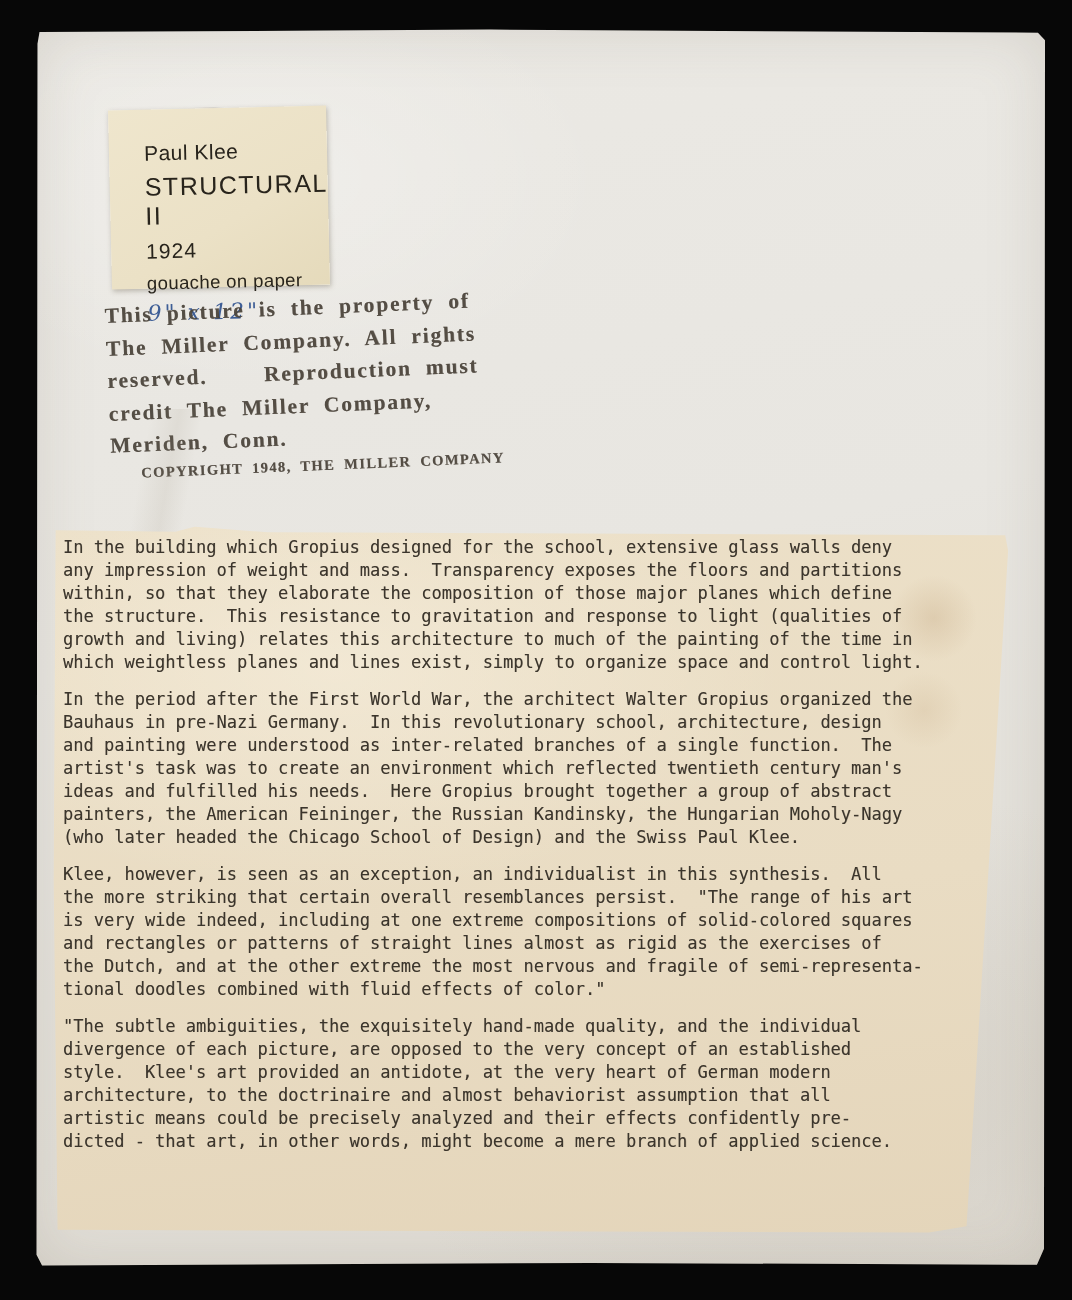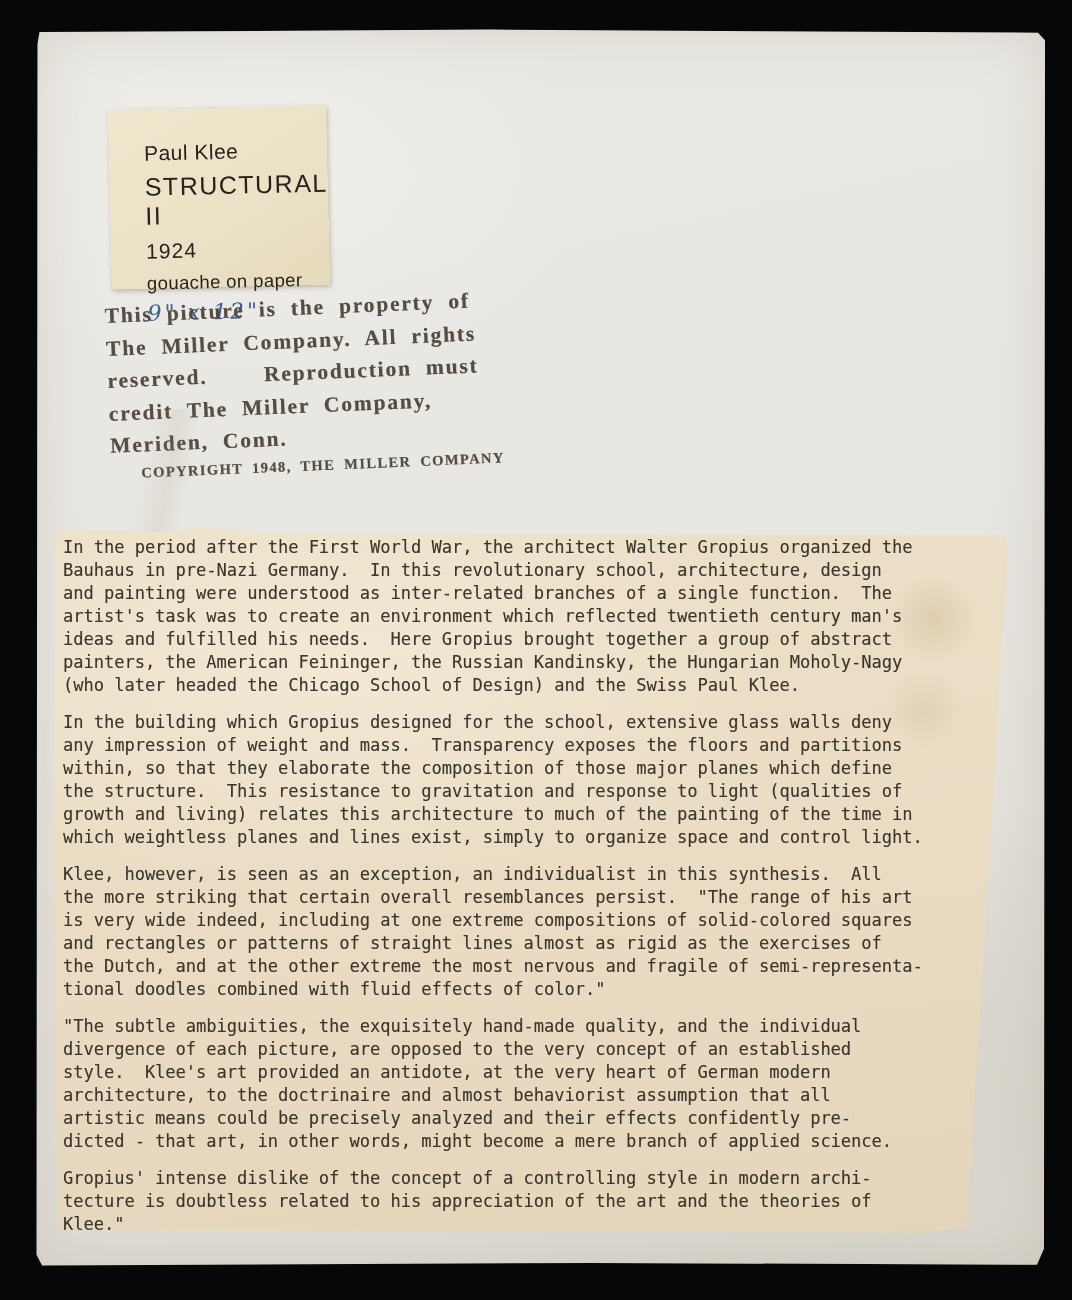--- a/index.html
+++ b/index.html
@@ -129,42 +129,39 @@
         <div class="stamp-line">credit The Miller Company,</div>
         <div class="stamp-line">Meriden, Conn.</div>
       </div>
     <div class="stamp-copyright">COPYRIGHT 1948, THE MILLER COMPANY</div>
   </div>
 
 </div>
 
 <div class="typed-sheet">
   <div class="typed-text" id="typed-paragraphs">
+      <div class="typed-paragraph">In the building which Gropius designed for the school, extensive glass walls deny
+any impression of weight and mass.  Transparency exposes the floors and partitions
+within, so that they elaborate the composition of those major planes which define
+the structure.  This resistance to gravitation and response to light (qualities of
+growth and living) relates this architecture to much of the painting of the time in
+which weightless planes and lines exist, simply to organize space and control light.</div>
       <div class="typed-paragraph">In the period after the First World War, the architect Walter Gropius organized the
 Bauhaus in pre-Nazi Germany.  In this revolutionary school, architecture, design
 and painting were understood as inter-related branches of a single function.  The
 artist's task was to create an environment which reflected twentieth century man's
 ideas and fulfilled his needs.  Here Gropius brought together a group of abstract
 painters, the American Feininger, the Russian Kandinsky, the Hungarian Moholy-Nagy
 (who later headed the Chicago School of Design) and the Swiss Paul Klee.</div>
-      <div class="typed-paragraph">In the building which Gropius designed for the school, extensive glass walls deny
-any impression of weight and mass.  Transparency exposes the floors and partitions
-within, so that they elaborate the composition of those major planes which define
-the structure.  This resistance to gravitation and response to light (qualities of
-growth and living) relates this architecture to much of the painting of the time in
-which weightless planes and lines exist, simply to organize space and control light.</div>
       <div class="typed-paragraph">Klee, however, is seen as an exception, an individualist in this synthesis.  All
 the more striking that certain overall resemblances persist.  "The range of his art
 is very wide indeed, including at one extreme compositions of solid-colored squares
 and rectangles or patterns of straight lines almost as rigid as the exercises of
 the Dutch, and at the other extreme the most nervous and fragile of semi-representa-
 tional doodles combined with fluid effects of color."</div>
       <div class="typed-paragraph">"The subtle ambiguities, the exquisitely hand-made quality, and the individual
 divergence of each picture, are opposed to the very concept of an established
 style.  Klee's art provided an antidote, at the very heart of German modern
 architecture, to the doctrinaire and almost behaviorist assumption that all
 artistic means could be precisely analyzed and their effects confidently pre-
 dicted - that art, in other words, might become a mere branch of applied science.</div>
-      <div class="typed-paragraph">Gropius' intense dislike of the concept of a controlling style in modern archi-
-tecture is doubtless related to his appreciation of the art and the theories of
-Klee."</div>
     </div>
 </div>
 
 </body></html>

